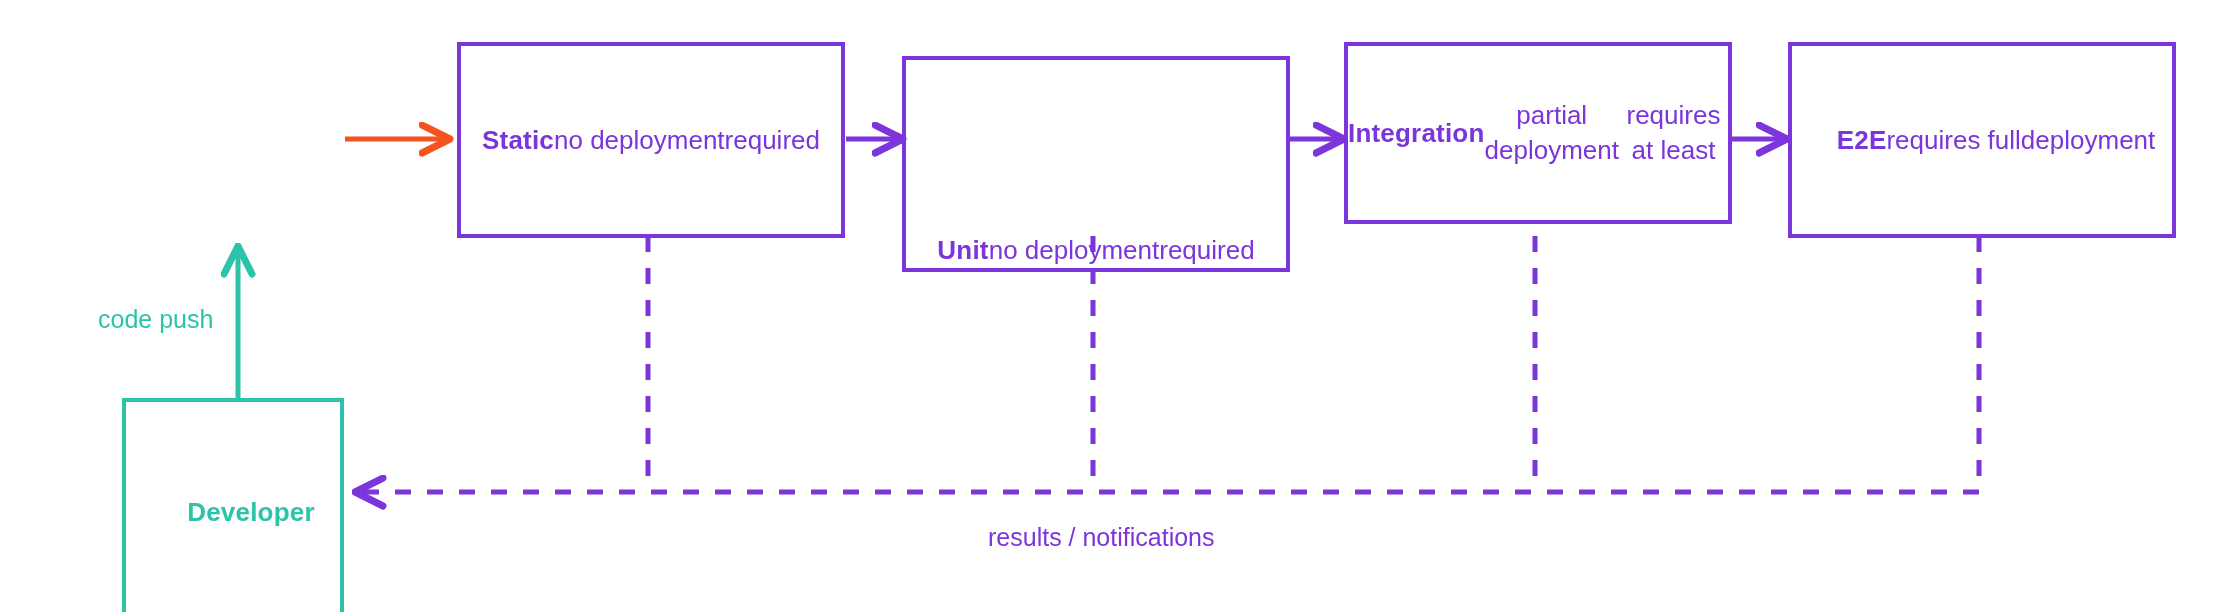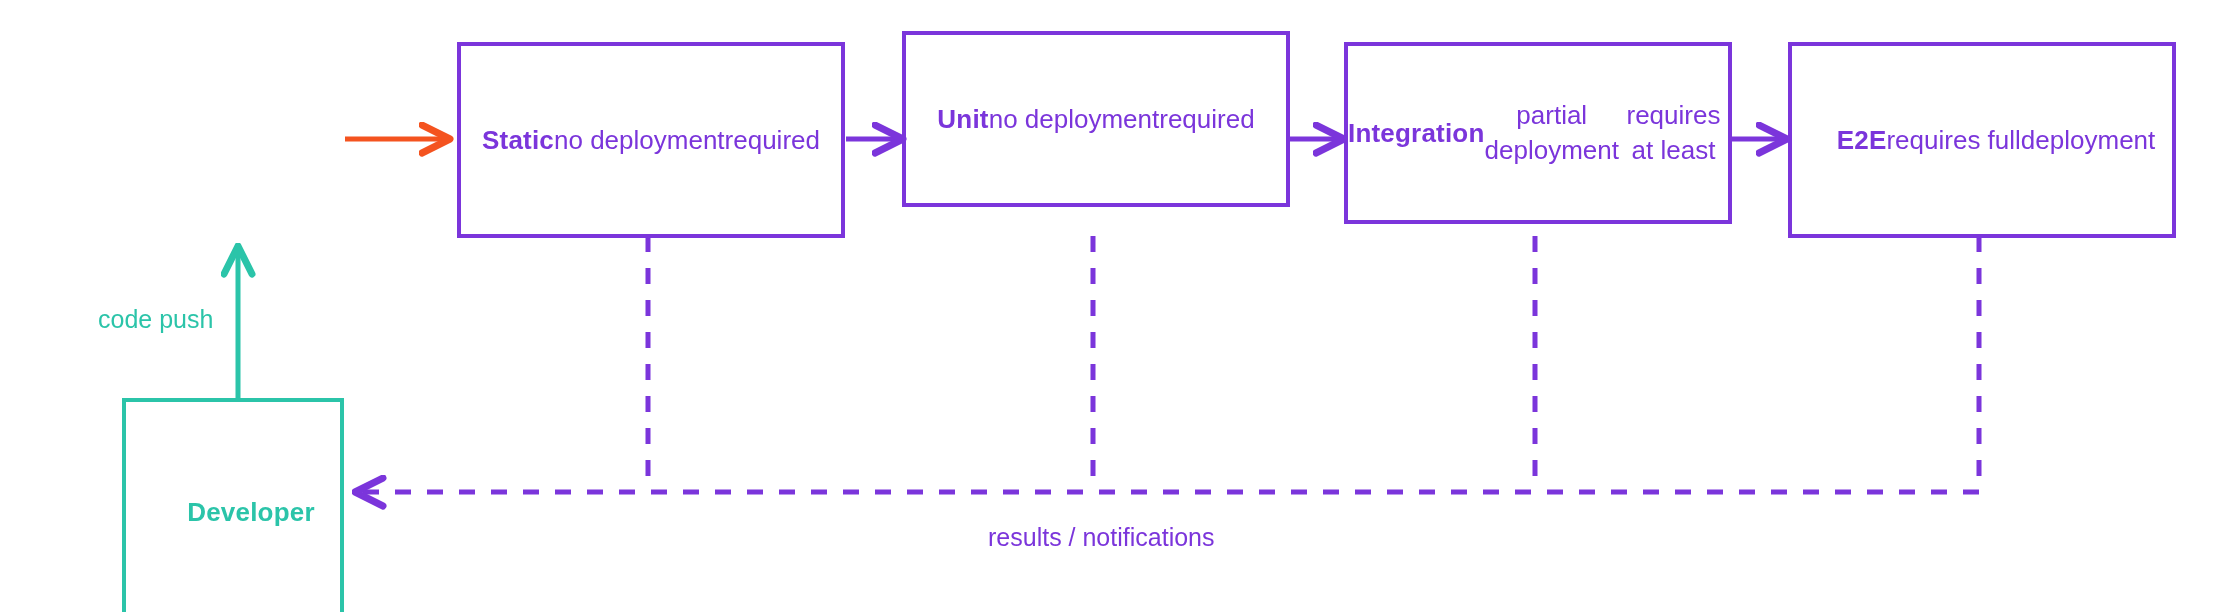--- a/index.html
+++ b/index.html
@@ -107,21 +107,21 @@
   <div class="node developer-node" style="left:122px; top:398px; width:222px; height:228px;padding-left:36px;">
     <div class="node-title">Developer</div>
   </div>
 
   <div class="node test-node" style="left:457px; top:42px; width:388px; height:196px;">
     <div class="node-title">Static</div>
     <div class="node-sub">no deployment</div>
     <div class="node-sub">required</div>
   </div>
 
-  <div class="node test-node" style="left:902px; top:31px; width:388px; height:176px;">
+  <div class="node test-node" style="left:902px; top:56px; width:388px; height:216px;align-items:flex-end;">
     <div class="node-title">Unit</div>
     <div class="node-sub">no deployment</div>
     <div class="node-sub">required</div>
   </div>
 
   <div class="node test-node" style="left:1344px; top:42px; width:388px; height:182px;">
     <div class="node-title">Integration</div>
     <div class="node-sub">partial deployment</div>
     <div class="node-sub">requires at least</div>
   </div>

